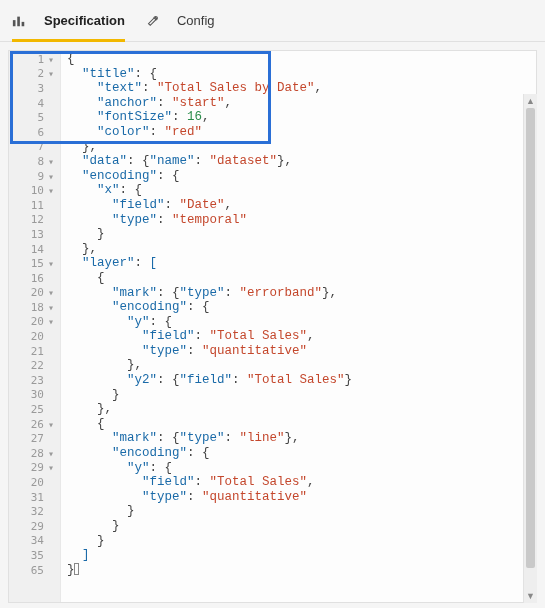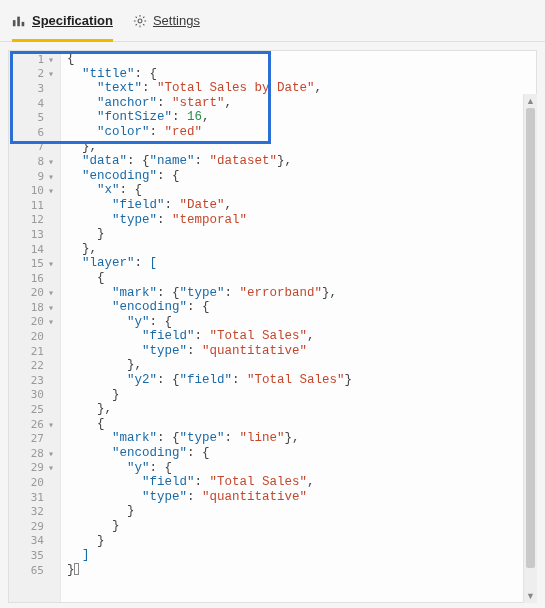--- a/index.html
+++ b/index.html
@@ -9,27 +9,26 @@
     align-items: center;
     height: 42px;
     background: #f5f5f5;
     border-bottom: 1px solid #e0e0e0;
     padding-left: 12px;
     gap: 20px;
   }
   .tab {
     display: flex;
     align-items: center;
-    gap: 6px;
+    gap: 18px;
     height: 100%;
     font-size: 13px;
     color: #3a3a3a;
     cursor: pointer;
     position: relative;
-    text-decoration: underline;
   }
   .tab.active { font-weight: 600; color: #222; }
   .tab.active::after {
     content: "";
     position: absolute;
     left: 0; right: 0;
     bottom: -1px;
     height: 3px;
     background: #f2b800;
   }
@@ -120,25 +119,24 @@
           <rect x="1" y="7" width="3" height="7" fill="currentColor"></rect>
           <rect x="6" y="3" width="3" height="11" fill="currentColor"></rect>
           <rect x="11" y="9" width="3" height="5" fill="currentColor"></rect>
         </svg>
     </span>
     <span>Specification</span>
   </div>
   <div class="tab">
     <span class="ico">
       <svg viewBox="0 0 16 16">
-          <circle cx="8" cy="8" r="2.2" fill="none" stroke="currentColor" stroke-width="1.2"></circle>
-          <path d="M8 1v2M8 13v2M1 8h2M13 8h2M3 3l1.4 1.4M11.6 11.6L13 13M13 3l-1.4 1.4M4.4 11.6L3 13" stroke="currentColor" stroke-width="1.2"></path>
+          <path d="M13 3l-2 2 1 1 2-2c.5 1.5-.5 3-2 3l-6 6-2-2 6-6c0-1.5 1.5-2.5 3-2z" fill="none" stroke="currentColor" stroke-width="1.2"></path>
         </svg>
     </span>
-    <span>Settings</span>
+    <span>Config</span>
   </div>
 </div>
 
 <div class="editor-wrap">
   <div class="editor">
     <div class="highlight-box"></div>
     <div class="gutter">
         <div class="gline">
           <span class="num">1</span>
           <span class="fold">▾</span>

